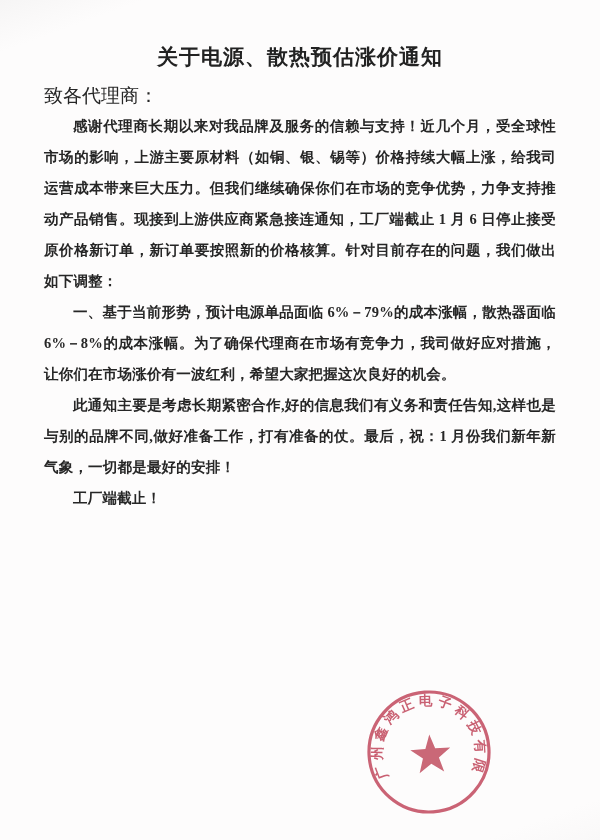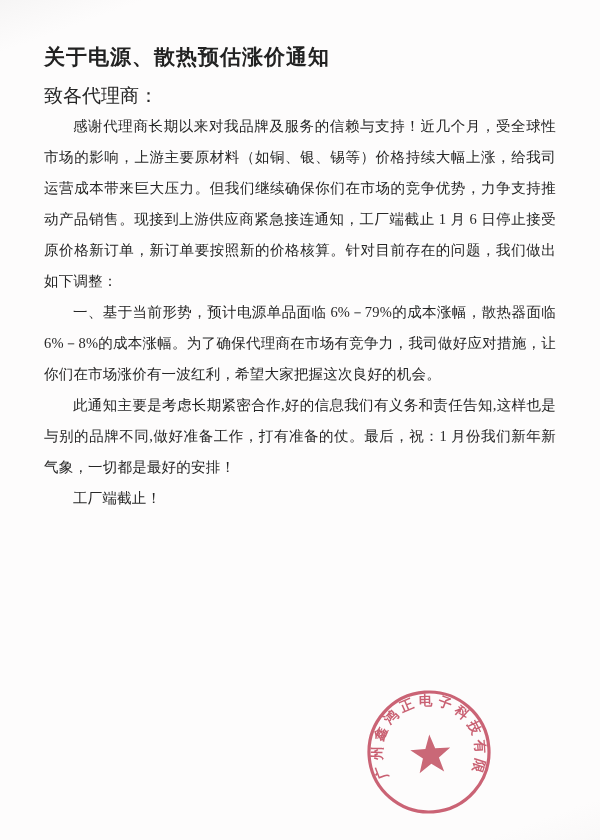--- a/index.html
+++ b/index.html
@@ -12,36 +12,37 @@
     background:linear-gradient(160deg,#f6f5f5 0%,#fdfcfc 5%,#fdfcfc 96%,#f9f8f8 100%);
     color:#262626;
     font-family:"Liberation Serif","DejaVu Serif",serif;
     overflow:hidden;
   }
   .doc-title{
     margin:0 0 8px 0;
     font-size:21px;
     font-weight:600;
     letter-spacing:1px;
-    text-align:left;
+    text-align:center;
     line-height:30px;
     color:#222;
   }
   .salutation{
     margin:4px 0 0 0;
     font-size:19px;
     line-height:31px;
   }
   .body-text p{
     margin:0;
     font-size:14.5px;
     line-height:31px;
     text-align:justify;
     text-indent:2em;
     letter-spacing:.2px;
+    font-weight:bold;
   }
   .closing{
     margin:0;
     font-size:14.5px;
     line-height:31px;
     text-indent:2em;
   }
   .stamp{
     position:absolute;
     left:365px;top:688px;

